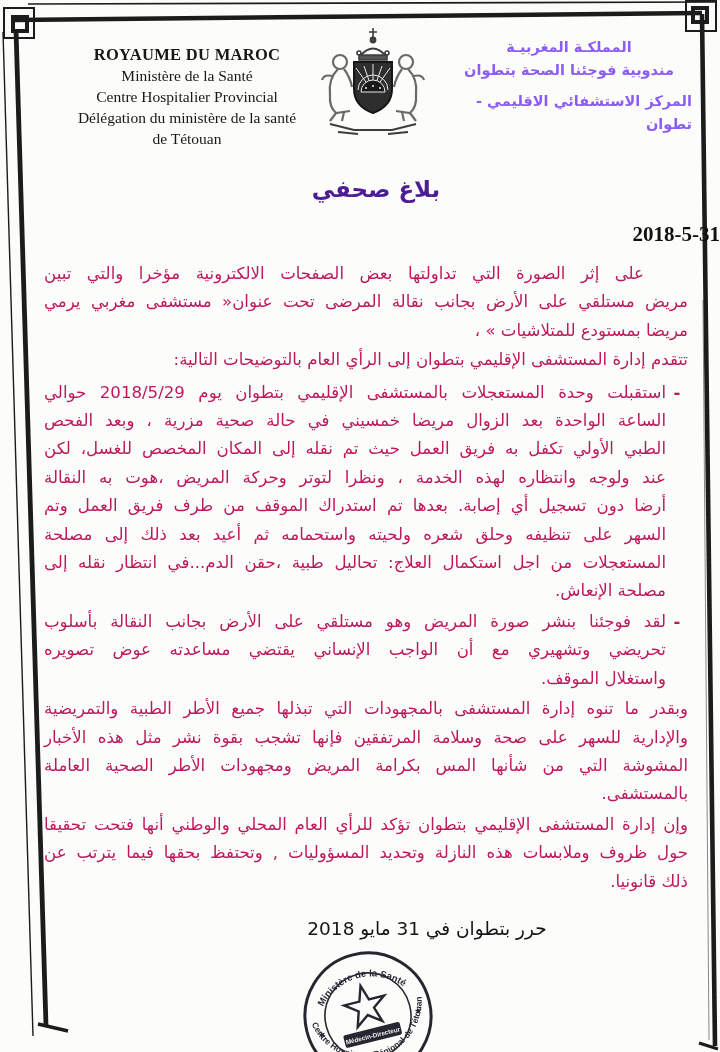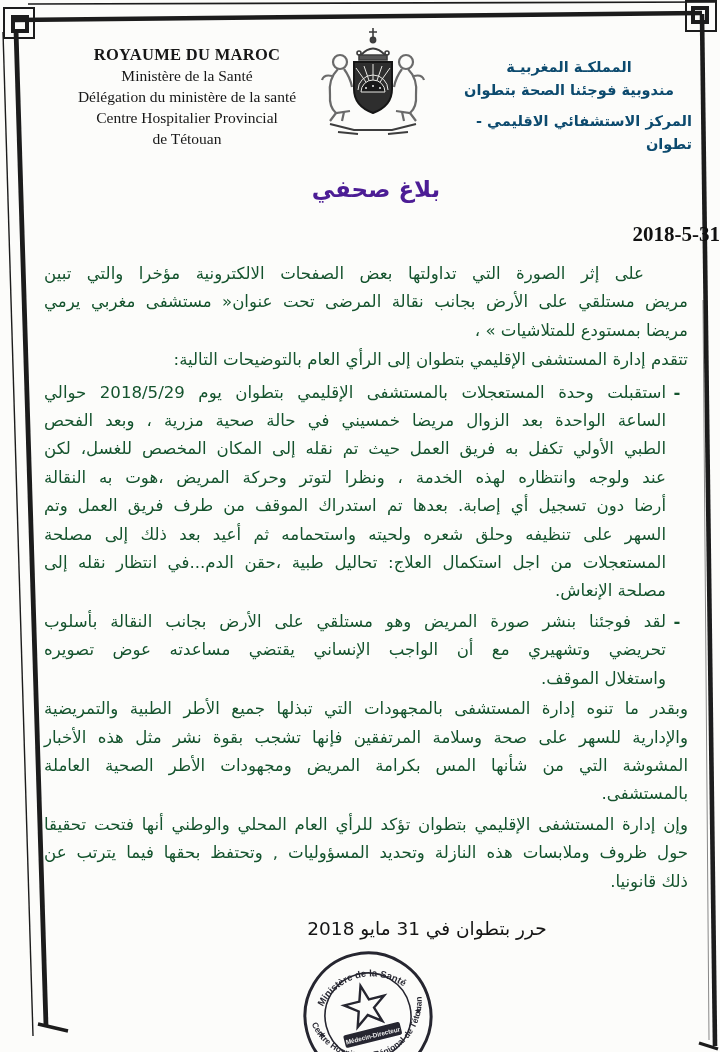--- a/index.html
+++ b/index.html
@@ -17,40 +17,40 @@
   
   .hdr{position:absolute;top:36px;left:0;width:100%;height:130px;}
   .hdr-fr{
     position:absolute;left:42px;top:8px;width:290px;
     text-align:center;font-family:"Liberation Serif",serif;
     font-size:15.5px;line-height:21px;color:#171717;
   }
   .hdr-fr .l1{font-size:16.5px;font-weight:bold;letter-spacing:.3px;}
   .emblem{position:absolute;left:308px;top:-12px;width:130px;height:125px;}
   .hdr-ar{
-    position:absolute;right:26px;top:20px;width:250px;
+    position:absolute;right:26px;top:0;width:250px;
     direction:rtl;text-align:center;
-    font-size:14.5px;font-weight:bold;line-height:23px;color:#0c4a6e;
+    font-size:14.5px;font-weight:bold;line-height:23px;color:#8b5cf6;
   }
   .hdr-ar .l4{margin-top:8px;text-align:right;padding-right:2px;}
 
   
   .doc-title{
     position:absolute;top:176px;left:16px;width:720px;text-align:center;
     direction:rtl;font-size:23px;font-weight:bold;color:#4c1d95;
   }
   .doc-date{
     position:absolute;top:222px;left:0;width:720px;text-align:right;
     font-family:"Liberation Serif",serif;font-size:21px;font-weight:bold;color:#111;
   }
 
   
   .body-txt{
     position:absolute;top:258px;right:32px;left:44px;
-    direction:rtl;font-size:16.6px;line-height:28.4px;color:#14532d;
+    direction:rtl;font-size:16.6px;line-height:28.4px;color:#be185d;
   }
   .ln{text-align:justify;text-align-last:justify;}
   .ln.end{text-align:right;text-align-last:right;}
   .ln.indent{padding-right:44px;}
   .lead{text-align:right;margin:1px 0 4px 0;}
   .bullet{display:flex;direction:rtl;margin:2px 0 2px 0;}
   .bullet .marker{width:22px;flex:0 0 22px;text-align:center;font-weight:bold;}
   .bullet .btext{flex:1;}
   .para{margin-top:2px;}
 
@@ -85,22 +85,22 @@
       <rect x="686" y="1" width="30" height="30" stroke-width="2"></rect>
       <rect x="693" y="8" width="14" height="14" stroke-width="4"></rect>
     </g>
   </svg>
 
   <div class="hdr">
 
     <div class="hdr-fr">
       <div class="l1">ROYAUME DU MAROC</div>
       <div>Ministère de la Santé</div>
+      <div>Centre Hospitalier Provincial</div>
       <div>Délégation du ministère de la santé</div>
-      <div>Centre Hospitalier Provincial</div>
       <div>de Tétouan</div>
     </div>
 
     <div class="emblem">
       <svg width="130" height="125" viewBox="0 0 130 125">
         <g stroke="#3d3d3d" fill="none" stroke-width="1.6">
 
           <path d="M65,4 v9 M61,8 h8"></path>
           <circle cx="65" cy="16" r="2.6" fill="#444"></circle>
 

